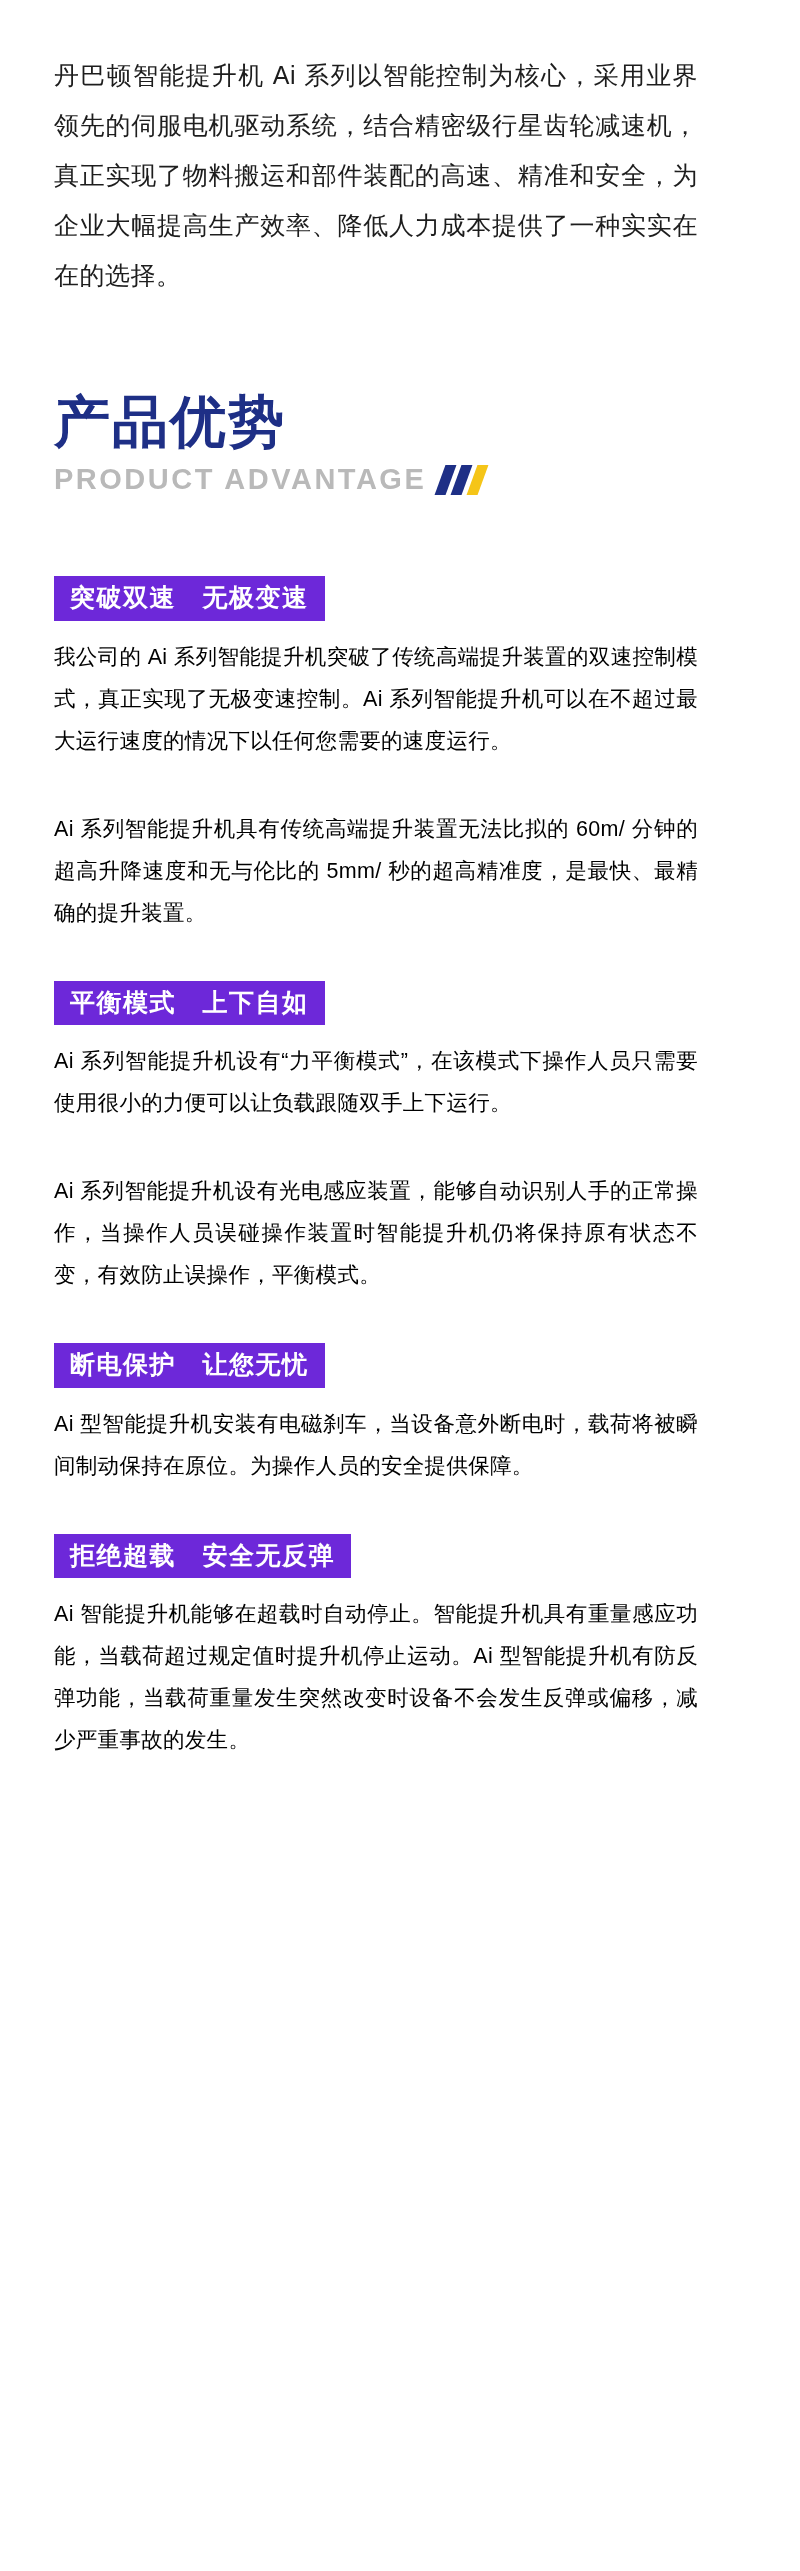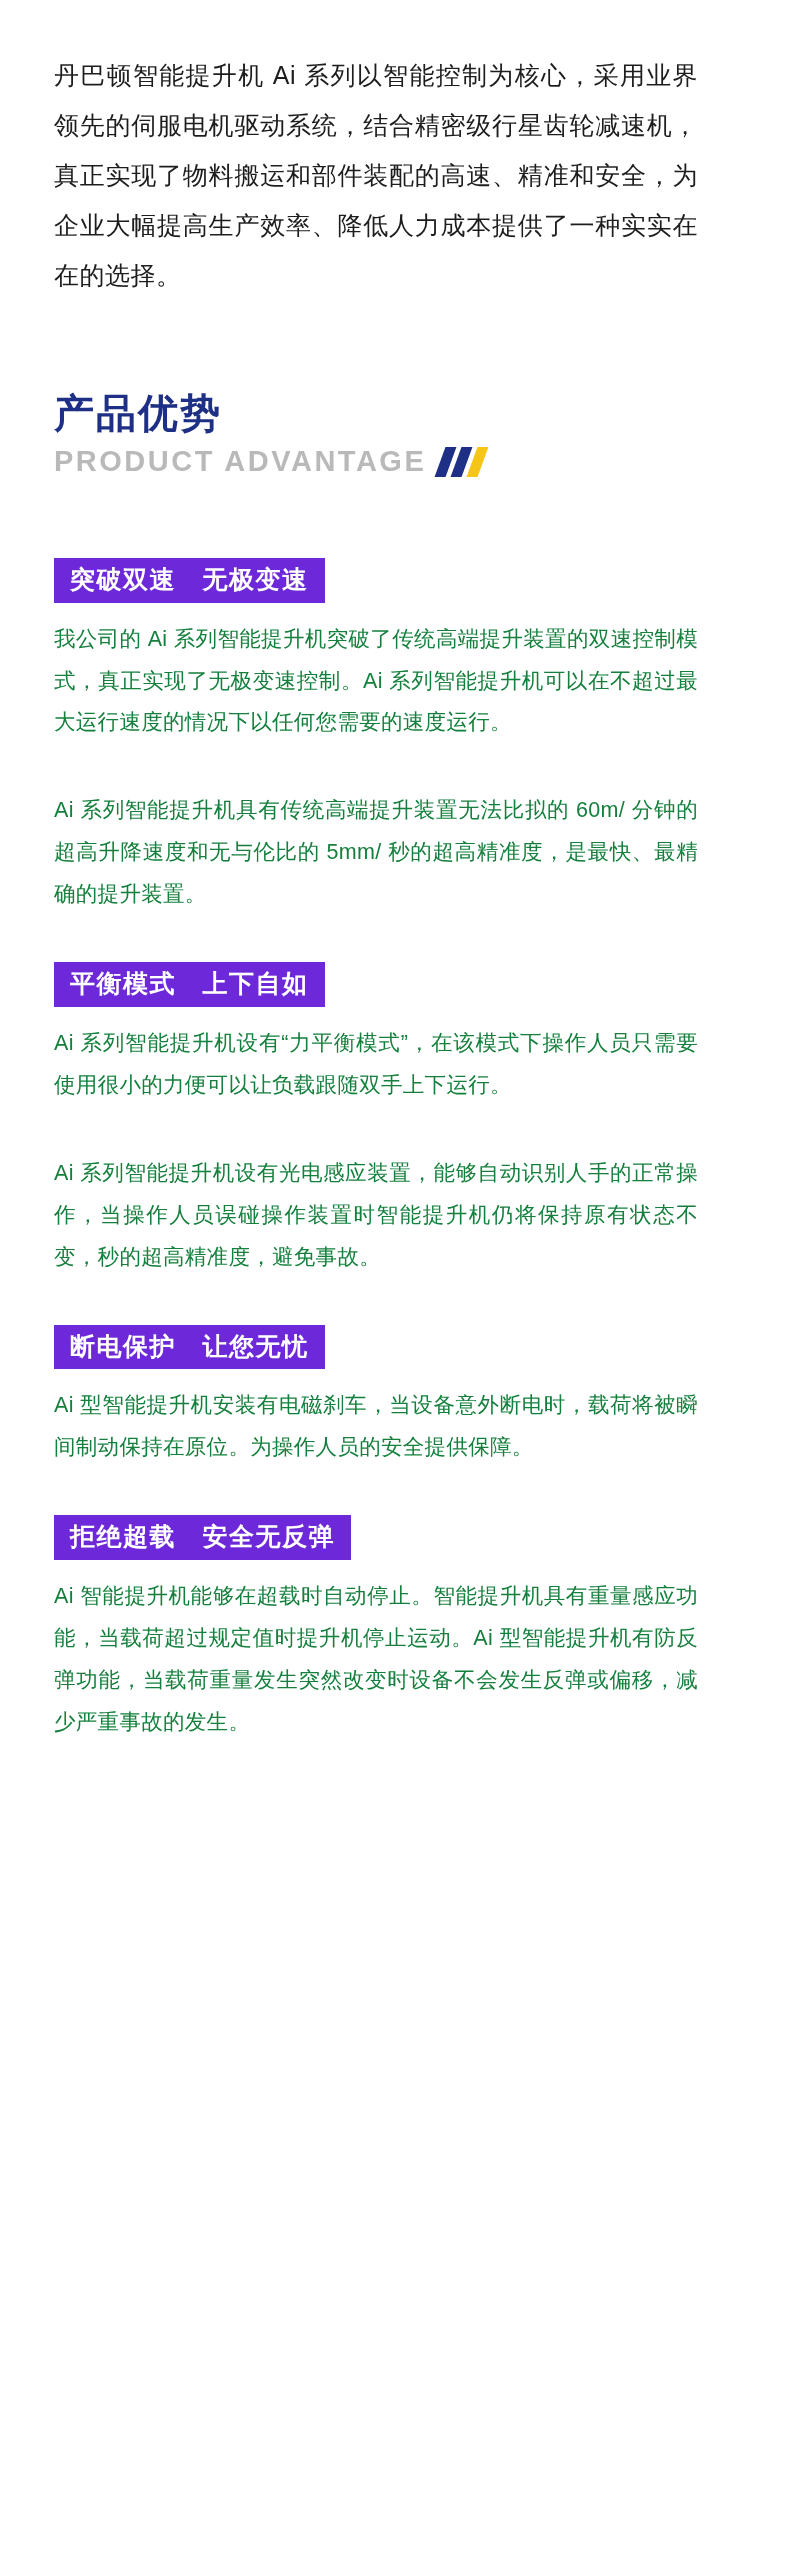--- a/index.html
+++ b/index.html
@@ -33,21 +33,21 @@
     margin: 10px 0 0 0;
     font-weight: 400;
   }
 
   
   .section-heading {
     margin-top: 90px;
     margin-bottom: 20px;
   }
   .section-heading .cn {
-    font-size: 40px;
+    font-size: 56px;
     font-weight: bold;
     color: #1e2f86;
     letter-spacing: 2px;
     line-height: 1.15;
     margin: 0;
   }
   .section-heading .en-row {
     display: flex;
     align-items: center;
     margin-top: 10px;
@@ -93,21 +93,21 @@
     font-weight: bold;
     letter-spacing: 1.5px;
     padding: 7px 16px 9px 16px;
     line-height: 1.15;
     white-space: pre;
   }
   .feature-body {
     margin-top: 16px;
     font-size: 21.5px;
     line-height: 1.95;
-    color: #15803d;
+    color: #000000;
     letter-spacing: 0.3px;
     text-align: justify;
   }
 </style>
 </head>
 <body>
 
 <div class="page">
 
   <p class="intro">丹巴顿智能提升机 Ai 系列以智能控制为核心，采用业界领先的伺服电机驱动系统，结合精密级行星齿轮减速机，真正实现了物料搬运和部件装配的高速、精准和安全，为企业大幅提高生产效率、降低人力成本提供了一种实实在在的选择。</p>
@@ -134,21 +134,21 @@
     <div class="feature">
       <div class="feature-body">Ai 系列智能提升机具有传统高端提升装置无法比拟的 60m/ 分钟的超高升降速度和无与伦比的 5mm/ 秒的超高精准度，是最快、最精确的提升装置。</div>
     </div>
 
     <div class="feature">
       <div class="feature-title">平衡模式　上下自如</div>
       <div class="feature-body">Ai 系列智能提升机设有“力平衡模式”，在该模式下操作人员只需要使用很小的力便可以让负载跟随双手上下运行。</div>
     </div>
 
     <div class="feature">
-      <div class="feature-body">Ai 系列智能提升机设有光电感应装置，能够自动识别人手的正常操作，当操作人员误碰操作装置时智能提升机仍将保持原有状态不变，秒的超高精准度，避免事故。</div>
+      <div class="feature-body">Ai 系列智能提升机设有光电感应装置，能够自动识别人手的正常操作，当操作人员误碰操作装置时智能提升机仍将保持原有状态不变，有效防止误操作，平衡模式。</div>
     </div>
 
     <div class="feature">
       <div class="feature-title">断电保护　让您无忧</div>
       <div class="feature-body">Ai 型智能提升机安装有电磁刹车，当设备意外断电时，载荷将被瞬间制动保持在原位。为操作人员的安全提供保障。</div>
     </div>
 
     <div class="feature">
       <div class="feature-title">拒绝超载　安全无反弹</div>
       <div class="feature-body">Ai 智能提升机能够在超载时自动停止。智能提升机具有重量感应功能，当载荷超过规定值时提升机停止运动。Ai 型智能提升机有防反弹功能，当载荷重量发生突然改变时设备不会发生反弹或偏移，减少严重事故的发生。</div>

